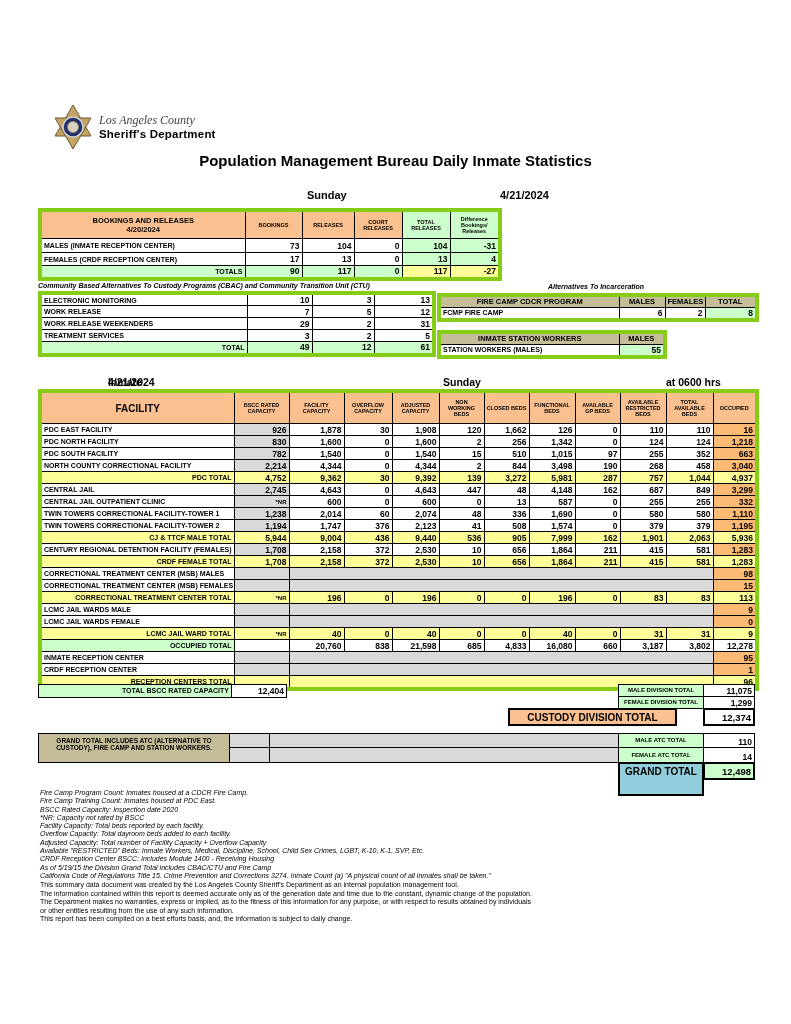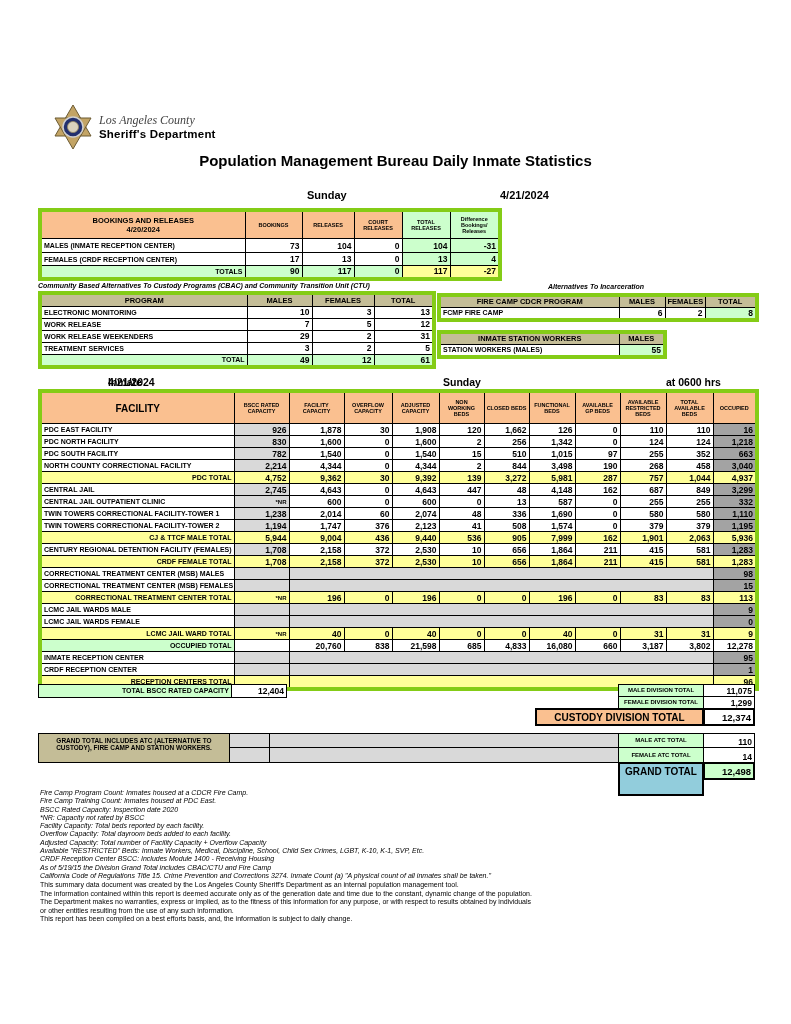--- a/index.html
+++ b/index.html
@@ -19,21 +19,21 @@
   .lbl{font-size:7px;text-align:left;}
   .num{font-size:8.5px;text-align:right;}
   .rt{text-align:right;}
   .hdr-small{font-size:5.5px;text-align:center;white-space:normal;line-height:1.15;font-weight:bold;}
   .hdr-med{font-size:7.5px;text-align:center;font-weight:bold;}
   .nr{font-size:6px;}
   .bg-orange{background:#FAC090;}
   .bg-green{background:#CCFFCC;}
   .bg-yellow{background:#FFFF99;}
   .bg-tan{background:#C4BD97;}
-  .bg-blue{background:#a3a3a3;}
+  .bg-blue{background:#fdba74;}
   .bg-gray{background:#D9D9D9;}
   .bg-lblue{background:#92CDDC;}
   .sec-title{position:absolute;font-size:7px;font-weight:bold;font-style:italic;}
   .countline span{position:absolute;font-size:10.5px;font-weight:bold;}
   
   #facility-table td{height:11px;}
   #facility-table tr.hrow td{height:30px;}
   .fac-h{font-size:10px;text-align:center;font-weight:bold;}
   
   .bx{position:absolute;box-sizing:border-box;border:1px solid #000;font-weight:bold;
@@ -120,26 +120,20 @@
 
   <div class="sec-title" style="left:38px;top:282px;">Community Based Alternatives To Custody Programs (CBAC) and Community Transition Unit (CTU)</div>
   <table id="cbac-table" class="abs bt" style="left:38px;top:291px;width:394px;">
       <colgroup>
         <col style="width: 207px;">
         <col style="width: 65px;">
         <col style="width: 62px;">
         <col style="width: 60px;">
       </colgroup>
       <tbody>
-        <tr style="height: 13px;">
-          <td class="hdr-med bg-tan">PROGRAM</td>
-          <td class="hdr-med bg-tan">MALES</td>
-          <td class="hdr-med bg-tan">FEMALES</td>
-          <td class="hdr-med bg-tan">TOTAL</td>
-        </tr>
         <tr style="height: 12px;">
           <td class="lbl">ELECTRONIC MONITORING</td>
           <td class="num">10</td>
           <td class="num">3</td>
           <td class="num">13</td>
         </tr>
         <tr style="height: 12px;">
           <td class="lbl">WORK RELEASE</td>
           <td class="num">7</td>
           <td class="num">5</td>
@@ -500,21 +494,21 @@
       </tbody>
     </table>
 
   <div class="abs" style="left:38px;top:684px;width:717px;height:44px;">
     <div class="bx bg-green" style="left:0;top:0;width:194px;height:14px;font-size:7px;text-align:right;padding:2px 2px 0 0;">TOTAL BSCC RATED CAPACITY</div>
     <div class="bx val" style="left:193px;top:0;width:56px;height:14px;background:#fff;">12,404</div>
     <div class="bx small-lbl bg-green" style="left:580px;top:0;width:86px;height:13px;">MALE DIVISION TOTAL</div>
     <div class="bx val" style="left:665px;top:0;width:52px;height:13px;background:#fff;">11,075</div>
     <div class="bx small-lbl bg-green" style="left:580px;top:12px;width:86px;height:13px;">FEMALE DIVISION TOTAL</div>
     <div class="bx val" style="left:665px;top:12px;width:52px;height:13px;background:#fff;">1,299</div>
-    <div class="bx big-lbl bg-orange" style="left:497px;top:24px;width:169px;height:18px;">CUSTODY DIVISION TOTAL</div>
+    <div class="bx big-lbl bg-orange" style="left:470px;top:24px;width:169px;height:18px;">CUSTODY DIVISION TOTAL</div>
     <div class="bx big-val" style="left:665px;top:24px;width:52px;height:18px;background:#fff;">12,374</div>
   </div>
 
   <div class="abs" style="left:38px;top:733px;width:717px;height:48px;">
     <div class="bx bg-tan" style="left:0;top:0;width:192px;height:30px;font-size:6.5px;text-align:center;padding-top:3px;">
       <div>GRAND TOTAL INCLUDES ATC (ALTERNATIVE TO</div>
       <div>CUSTODY), FIRE CAMP AND STATION WORKERS.</div>
     </div>
     <div class="bx bg-gray" style="left:191px;top:0;width:41px;height:15px;"></div>
     <div class="bx bg-gray" style="left:191px;top:14px;width:41px;height:16px;"></div>

